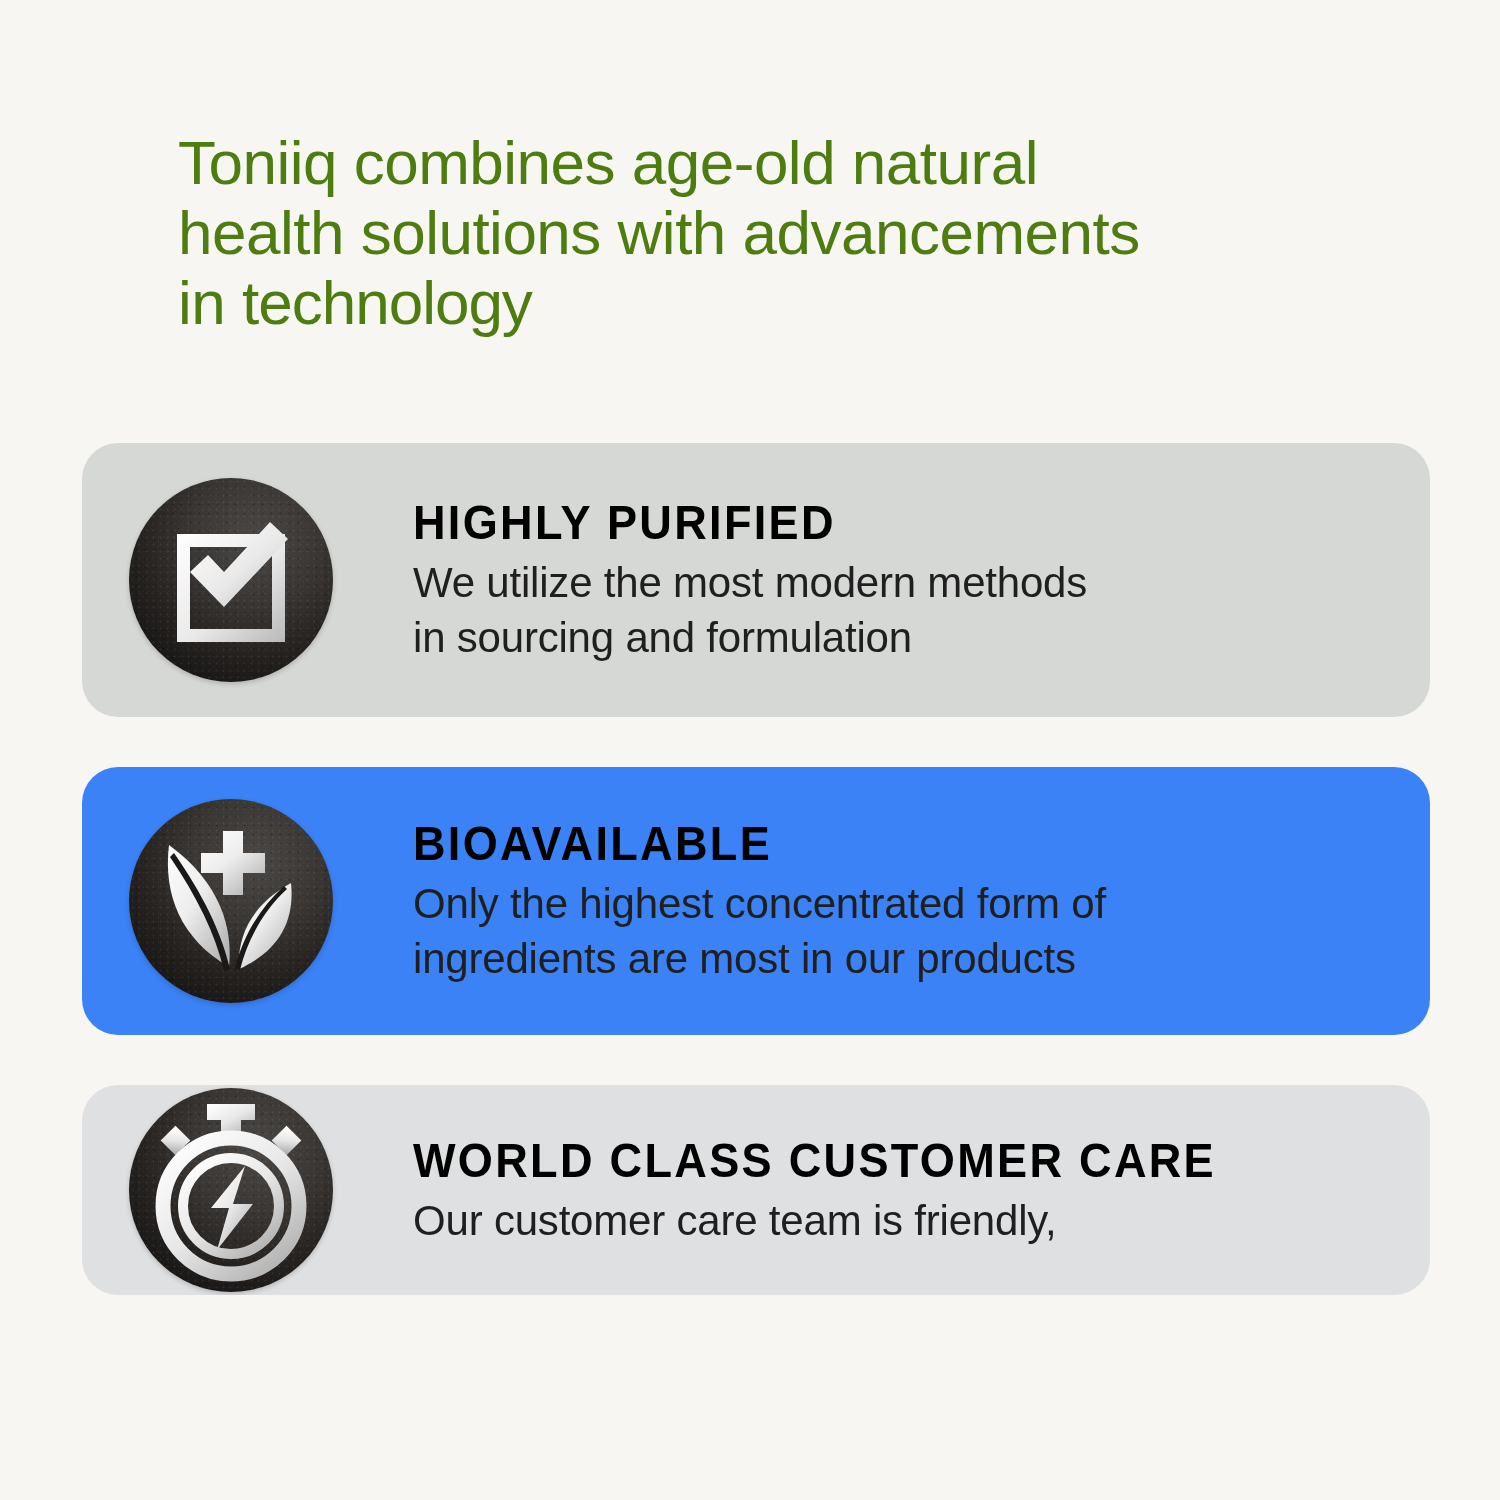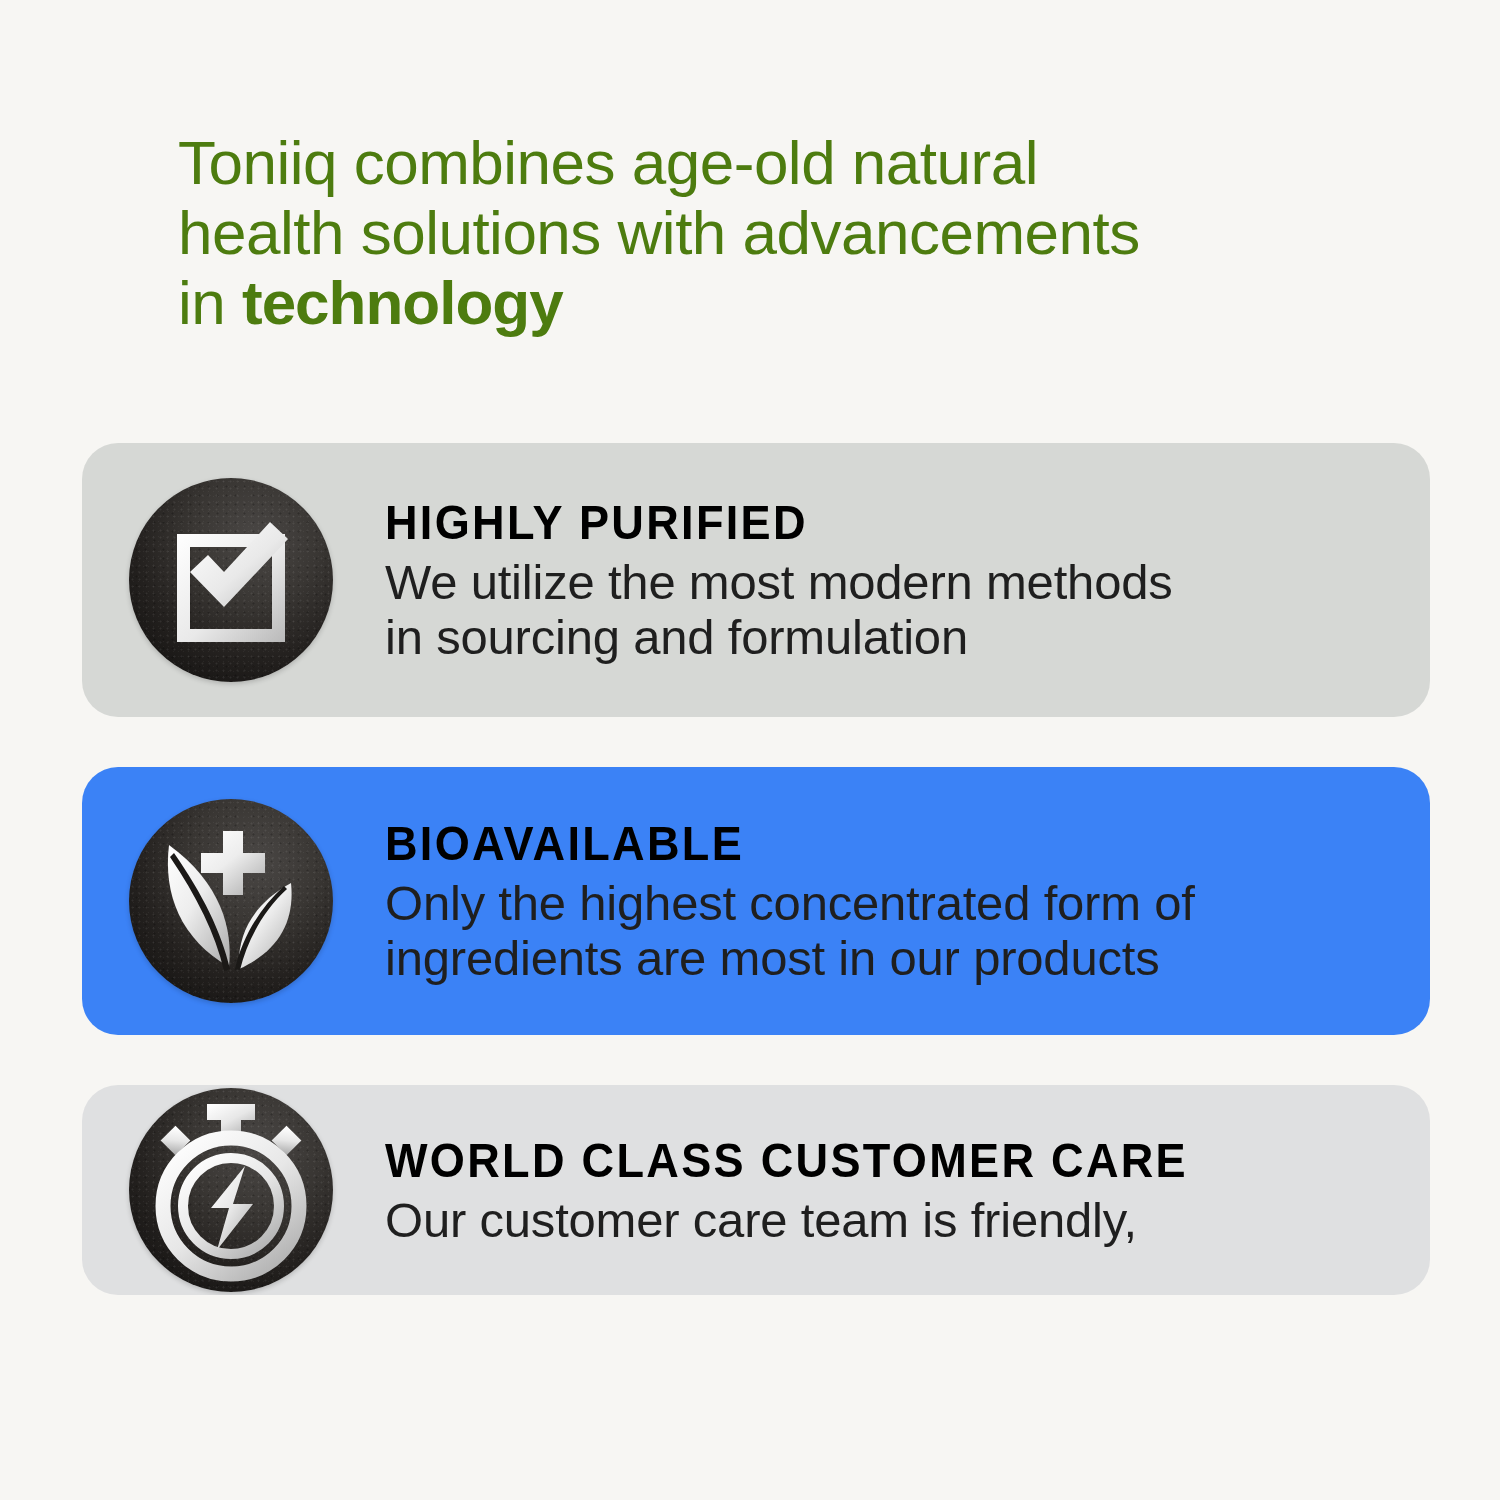--- a/index.html
+++ b/index.html
@@ -23,21 +23,21 @@
     width: 1160px;
     font-family: "Liberation Sans", sans-serif;
     font-size: 62px;
     line-height: 70px;
     font-weight: 300;
     letter-spacing: -0.5px;
     color: #4d7c0f;
     -webkit-font-smoothing: antialiased;
   }
   .headline .strong {
-    font-weight: 700;
+    font-weight: 400;
     letter-spacing: -1px;
   }
 
   
   .cards {
     position: absolute;
     left: 82px;
     top: 443px;
     width: 1348px;
   }
@@ -92,39 +92,39 @@
     position: absolute;
     inset: 0;
     width: 100%;
     height: 100%;
     z-index: 2;
   }
 
   
   .card-text {
     flex: 1 1 auto;
-    margin-left: 52px;
+    margin-left: 80px;
     padding-right: 40px;
   }
   .card-title {
     font-family: "Liberation Sans Narrow", "Liberation Sans", sans-serif;
     font-weight: 700;
     font-size: 49px;
     line-height: 54px;
     letter-spacing: 2.5px;
     color: #000000;
     transform: scaleX(0.92);
     transform-origin: left center;
     white-space: nowrap;
     margin-bottom: 6px;
   }
   .card-desc {
     font-family: "Liberation Sans", sans-serif;
     font-weight: 300;
-    font-size: 49px;
+    font-size: 42px;
     line-height: 55px;
     color: #1f1f1f;
     letter-spacing: -0.2px;
   }
   .card-desc .line { display: block; }
 </style>
 </head>
 <body>
 
 <div class="headline">

